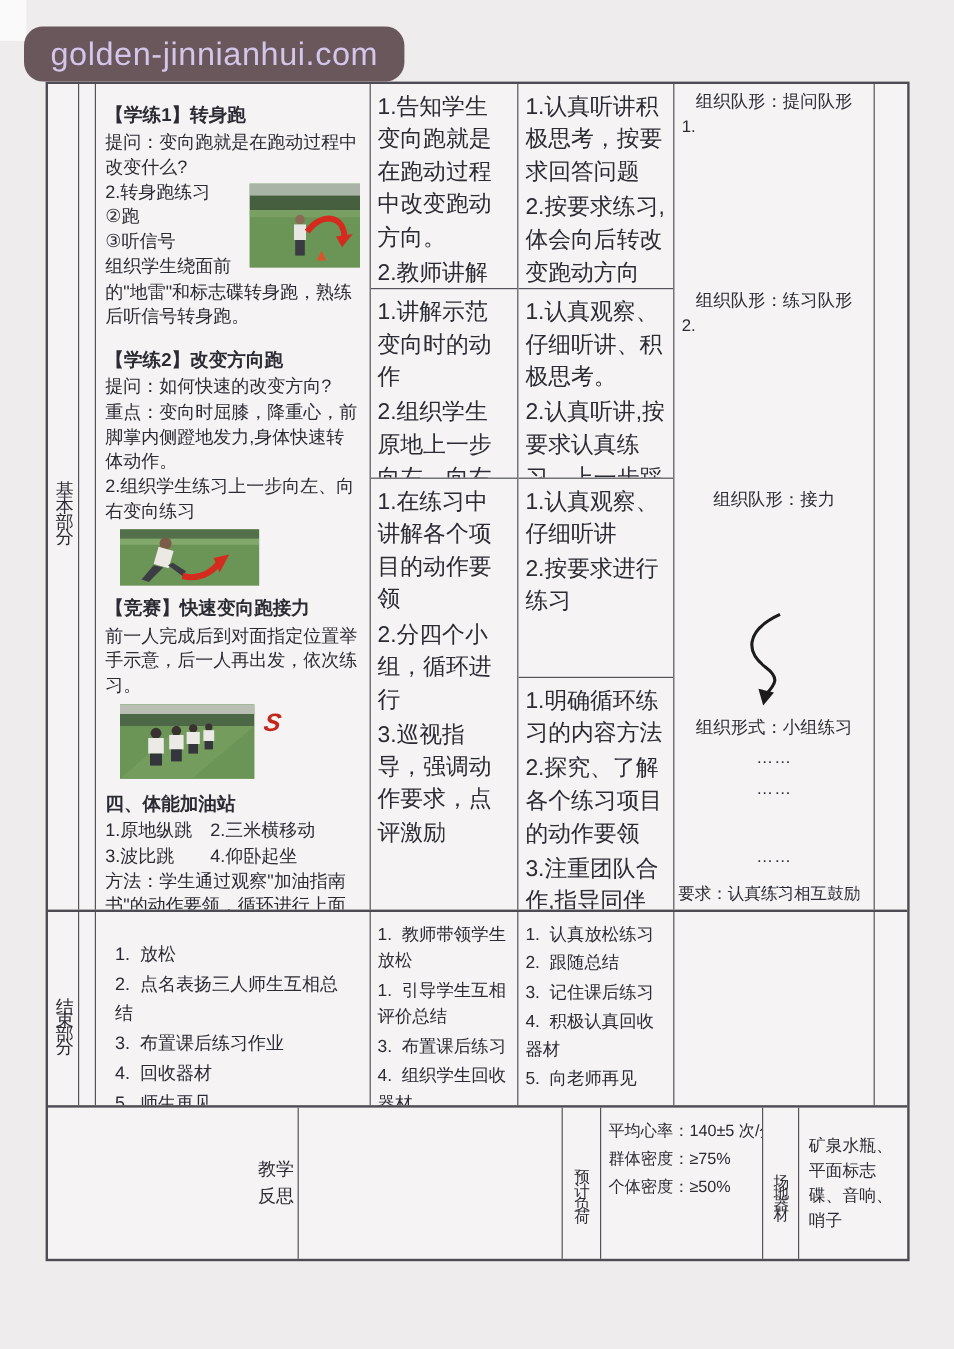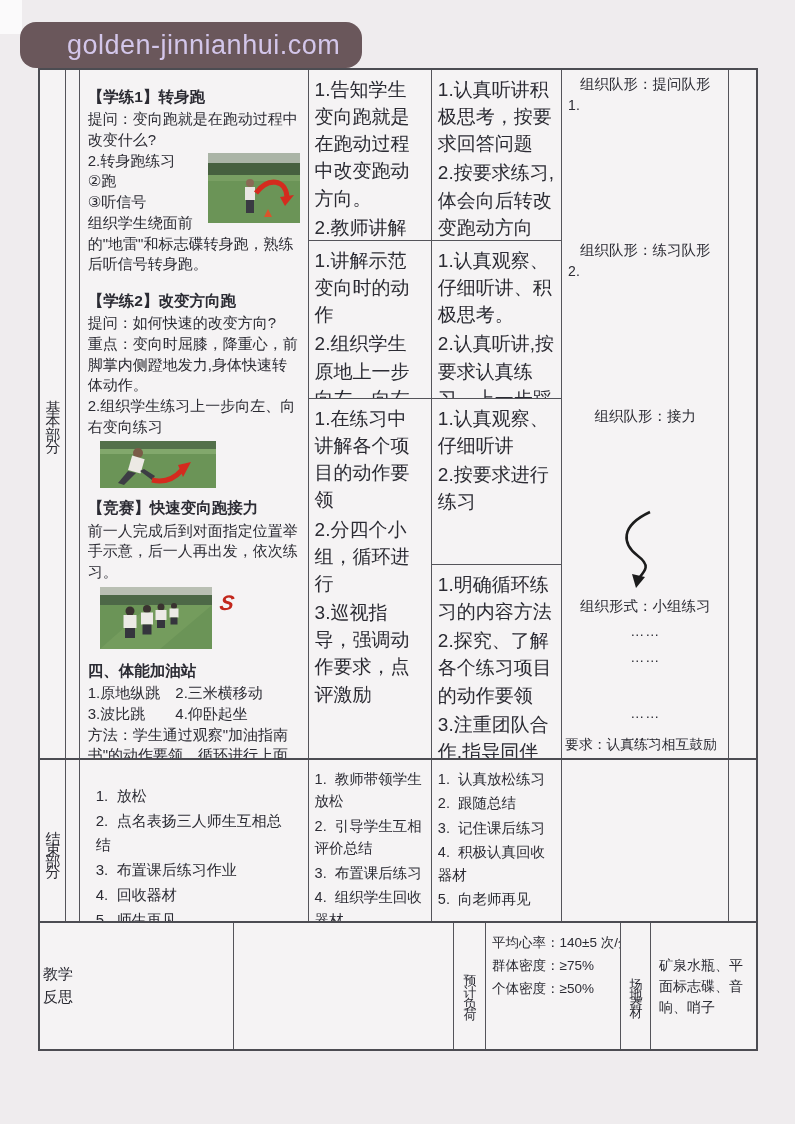--- a/index.html
+++ b/index.html
@@ -7,21 +7,21 @@
     width:795px;height:1124px;position:relative;overflow:hidden;
     background:#efeceE;font-family:"Liberation Sans","DejaVu Sans",sans-serif;
     color:#2b2b33;
   }
   .corner-patch{position:absolute;left:0;top:0;width:22px;height:34px;background:#fbfafb;}
   
   .watermark{
     position:absolute;left:20px;top:22px;height:46px;padding:0 22px;
     background:#6a575b;border-radius:16px;display:flex;align-items:center;z-index:5;
   }
-  .watermark span{font-size:27px;color:#d3c6ea;letter-spacing:.5px;margin-left:25px;}
+  .watermark span{font-size:27px;color:#d3c6ea;letter-spacing:.5px;}
   
   .sheet{
     position:absolute;left:38px;top:68px;width:720px;height:983px;
     border:2px solid #4c4c52;background:#f5f3f4;box-sizing:border-box;
     display:flex;flex-direction:column;
   }
   .row{display:flex;box-sizing:border-box;}
   .rowA{height:688px;}
   .rowB{height:163px;border-top:2px solid #4c4c52;}
   .rowC{flex:1;border-top:2px solid #4c4c52;}
@@ -58,21 +58,21 @@
   
   .c4 .org-head{position:absolute;width:100%;text-align:center;font-weight:400;font-size:14.5px;}
   .c4 .org-num{position:absolute;left:6px;font-size:14px;}
   .c4 .dots{position:absolute;width:100%;text-align:center;font-size:14px;letter-spacing:1px;}
   .c4 .org-req{position:absolute;left:3px;font-size:13.8px;white-space:nowrap;}
   .org-arrow{position:absolute;left:50px;top:438px;}
   
   .end-list{padding:8px 8px;font-size:15px;line-height:1.55;white-space:pre-wrap;}
   .c2 .end-list,.c3 .end-list{font-size:14.5px;padding:8px 6px;}
   
-  .refl{width:194px;display:flex;align-items:center;justify-content:flex-start;font-family:Liberation Serif, serif;}
+  .refl{width:209px;display:flex;align-items:center;justify-content:flex-end;}
   .refl-text{width:36px;text-align:center;font-size:15px;line-height:1.55;}
   .fempty{width:220px;}
   .loadlab{width:32px;display:flex;align-items:center;justify-content:center;}
   .stats{width:135px;padding:9px 6px;font-size:13.5px;line-height:1.7;}
   .stat-line{white-space:nowrap;}
   .equiplab{width:30px;display:flex;align-items:center;justify-content:center;}
   .equip{flex:1;border-right:none;display:flex;align-items:center;padding:0 8px;
          font-size:14px;line-height:1.5;}
 </style>
 </head>
@@ -240,21 +240,21 @@
 
   <div class="row rowB">
     <div class="cell label-col">
       <span class="vtext" style="letter-spacing:11px">结束部分</span>
     </div>
     <div class="cell spacer-col"></div>
     <div class="cell c1">
       <div class="end-list"><div class="t-line">1.  放松</div><div class="t-line">2.  点名表扬三人师生互相总结</div><div class="t-line">3.  布置课后练习作业</div><div class="t-line">4.  回收器材</div><div class="t-line">5.  师生再见</div></div>
     </div>
     <div class="cell c2">
-      <div class="end-list"><div class="t-line">1.  教师带领学生放松</div><div class="t-line">2.  引导学生互相评价总结</div><div class="t-line">3.  布置课后练习</div><div class="t-line">4.  组织学生回收器材</div></div>
+      <div class="end-list"><div class="t-line">1.  教师带领学生放松</div><div class="t-line">1.  引导学生互相评价总结</div><div class="t-line">3.  布置课后练习</div><div class="t-line">4.  组织学生回收器材</div></div>
     </div>
     <div class="cell c3">
       <div class="end-list"><div class="t-line">1.  认真放松练习</div><div class="t-line">2.  跟随总结</div><div class="t-line">3.  记住课后练习</div><div class="t-line">4.  积极认真回收器材</div><div class="t-line">5.  向老师再见</div></div>
     </div>
     <div class="cell c4"></div>
     <div class="cell rnarrow"></div>
   </div>
 
   <div class="row rowC">
     <div class="cell refl">

